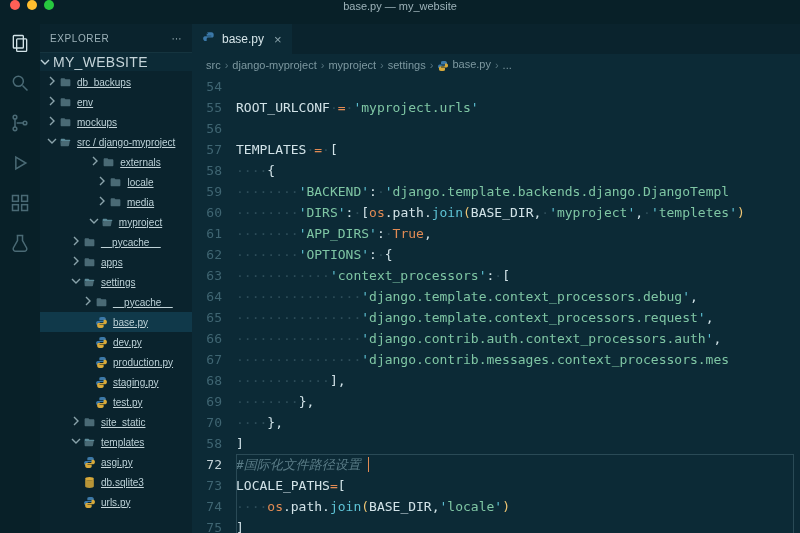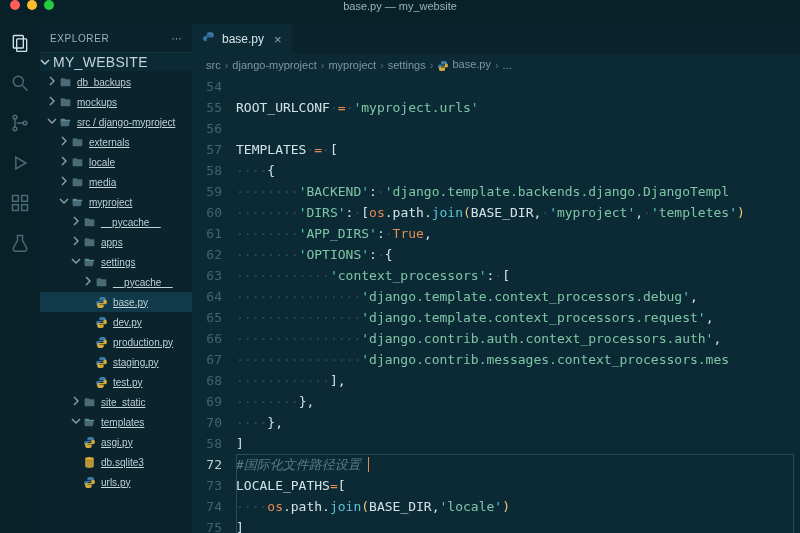--- a/index.html
+++ b/index.html
@@ -27,21 +27,21 @@
   .tree { flex: 1; overflow: hidden; font-size: 10px; text-decoration: underline; }
   .row { height: 20px; display: flex; align-items: center; white-space: nowrap; cursor: pointer; color: #bcd1d7; }
   .row.selected { background: #10394a; }
   .row .chev { width: 12px; text-align: center; color: #8aa3ab; font-size: 10px; }
   .row .icon { width: 15px; display:flex; align-items:center; justify-content:center; margin-right: 4px; }
   .row .icon svg { width: 13px; height: 13px; }
   .folder-ic { fill: #4a6a75; }
   .folder-open-ic { fill: #5c8a98; }
   .py-ic { fill: #3b78a8; }
   .db-ic { fill: #d7a93a; }
-  .pad1 { padding-left: 6px; } .pad2 { padding-left: 18px; } .pad3 { padding-left: 30px; }
+  .pad1 { padding-left: 6px; } .pad2 { padding-left: 18px; justify-content: center; } .pad3 { padding-left: 30px; }
   .pad4 { padding-left: 42px; }
 
   .editor { flex: 1; display: flex; flex-direction: column; background: #0c2a36; min-width: 0; }
   .tabs { height: 30px; display: flex; background: #0a232d; }
   .tab { display: flex; align-items: center; padding: 0 10px; gap: 6px; background: #0c2a36; font-size: 12px; color: #d5e4e8; font-family: -apple-system, sans-serif; cursor: pointer; }
   .tab .icon svg { width: 14px; height: 14px; }
   .tab .close { color: #8aa3ab; font-size: 13px; margin-left: 4px; cursor: pointer; }
   .breadcrumb { height: 22px; display: flex; align-items: center; padding-left: 14px; font-size: 11px; color: #7d98a0; font-family: -apple-system, sans-serif; gap: 4px; }
   .breadcrumb .sep { color: #55737d; }
   .breadcrumb .bc-icon svg { width: 12px; height:12px; vertical-align: middle; }
@@ -137,20 +137,31 @@
           <div class="row pad1">
             <span class="chev"><svg class="chev-svg" viewBox="0 0 10 10">
                 <path d="M3 1l4 4-4 4" fill="none" stroke="#8aa3ab" stroke-width="1.4"></path>
               </svg></span>
             <span class="icon">
               <svg viewBox="0 0 24 24">
                 <path class="folder-ic" d="M3 6c0-1 .8-2 2-2h5l2 2h7c1 0 2 1 2 2v9c0 1-1 2-2 2H5c-1 0-2-1-2-2V6z"></path>
               </svg>
             </span>
             <span>db_backups</span>
+          </div>
+          <div class="row pad1">
+            <span class="chev"><svg class="chev-svg" viewBox="0 0 10 10">
+                <path d="M3 1l4 4-4 4" fill="none" stroke="#8aa3ab" stroke-width="1.4"></path>
+              </svg></span>
+            <span class="icon">
+              <svg viewBox="0 0 24 24">
+                <path class="folder-ic" d="M3 6c0-1 .8-2 2-2h5l2 2h7c1 0 2 1 2 2v9c0 1-1 2-2 2H5c-1 0-2-1-2-2V6z"></path>
+              </svg>
+            </span>
+            <span>env</span>
           </div>
           <div class="row pad1">
             <span class="chev"><svg class="chev-svg" viewBox="0 0 10 10">
                 <path d="M3 1l4 4-4 4" fill="none" stroke="#8aa3ab" stroke-width="1.4"></path>
               </svg></span>
             <span class="icon">
               <svg viewBox="0 0 24 24">
                 <path class="folder-ic" d="M3 6c0-1 .8-2 2-2h5l2 2h7c1 0 2 1 2 2v9c0 1-1 2-2 2H5c-1 0-2-1-2-2V6z"></path>
               </svg>
             </span>

